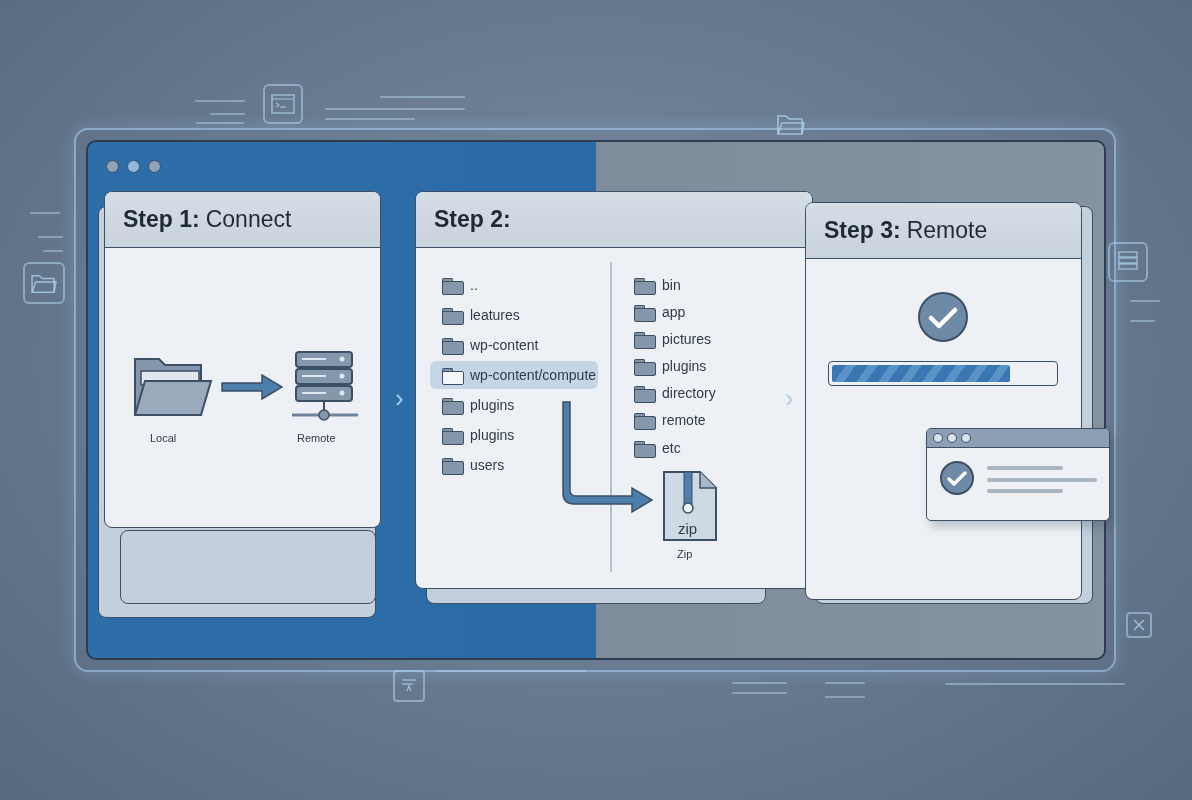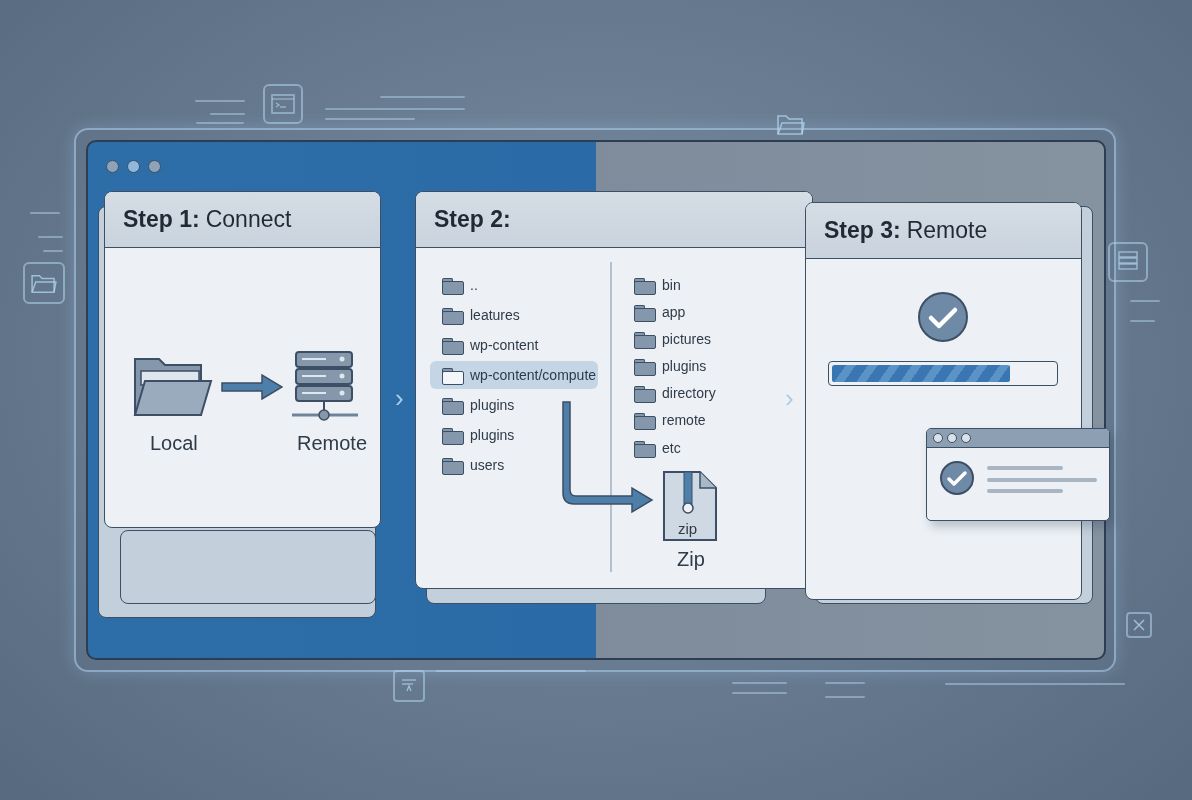--- a/index.html
+++ b/index.html
@@ -48,21 +48,21 @@
 
   .progress { position:absolute; left:828px; top:361px; width:230px; height:25px; border:1.5px solid #3d4f64; border-radius:4px; background:#eef2f6; padding:3px; }
   .progress-fill { height:100%; border-radius:2px;
     background: repeating-linear-gradient(-55deg, #3a77b2 0 10px, #5c93c6 10px 18px); }
 
   .popup { position:absolute; left:926px; top:428px; width:184px; height:93px; border:1.5px solid #3d4f64; border-radius:5px; background:#edf1f5; overflow:hidden; box-shadow: 4px 6px 10px rgba(40,55,75,0.25); }
   .popup-bar { height:19px; background:#8d9fb2; border-bottom:1.5px solid #3d4f64; display:flex; gap:4px; align-items:center; padding-left:6px; }
   .popup-bar span { width:10px; height:10px; border-radius:50%; border:1.2px solid #3d4f64; background:#d9e2ea; }
   .pl { position:absolute; height:4px; border-radius:2px; background:#a9b5c1; }
 
-  .label { position:absolute; font-size:20px; color:#2f3b48; }
+  .label { position:absolute; font-size:11px; color:#2f3b48; }
 </style>
 </head>
 <body>
 
 <div class="deco-line" style="left:195px;top:100px;width:50px"></div>
 <div class="deco-line" style="left:210px;top:113px;width:35px"></div>
 <div class="deco-line" style="left:196px;top:122px;width:48px"></div>
 <div class="deco-box" style="left:263px;top:84px;width:40px;height:40px">
   <svg width="24" height="20" viewBox="0 0 24 20">
       <rect x="1" y="1" width="22" height="18" fill="none" stroke="rgba(170,205,230,0.75)" stroke-width="1.5"></rect>

